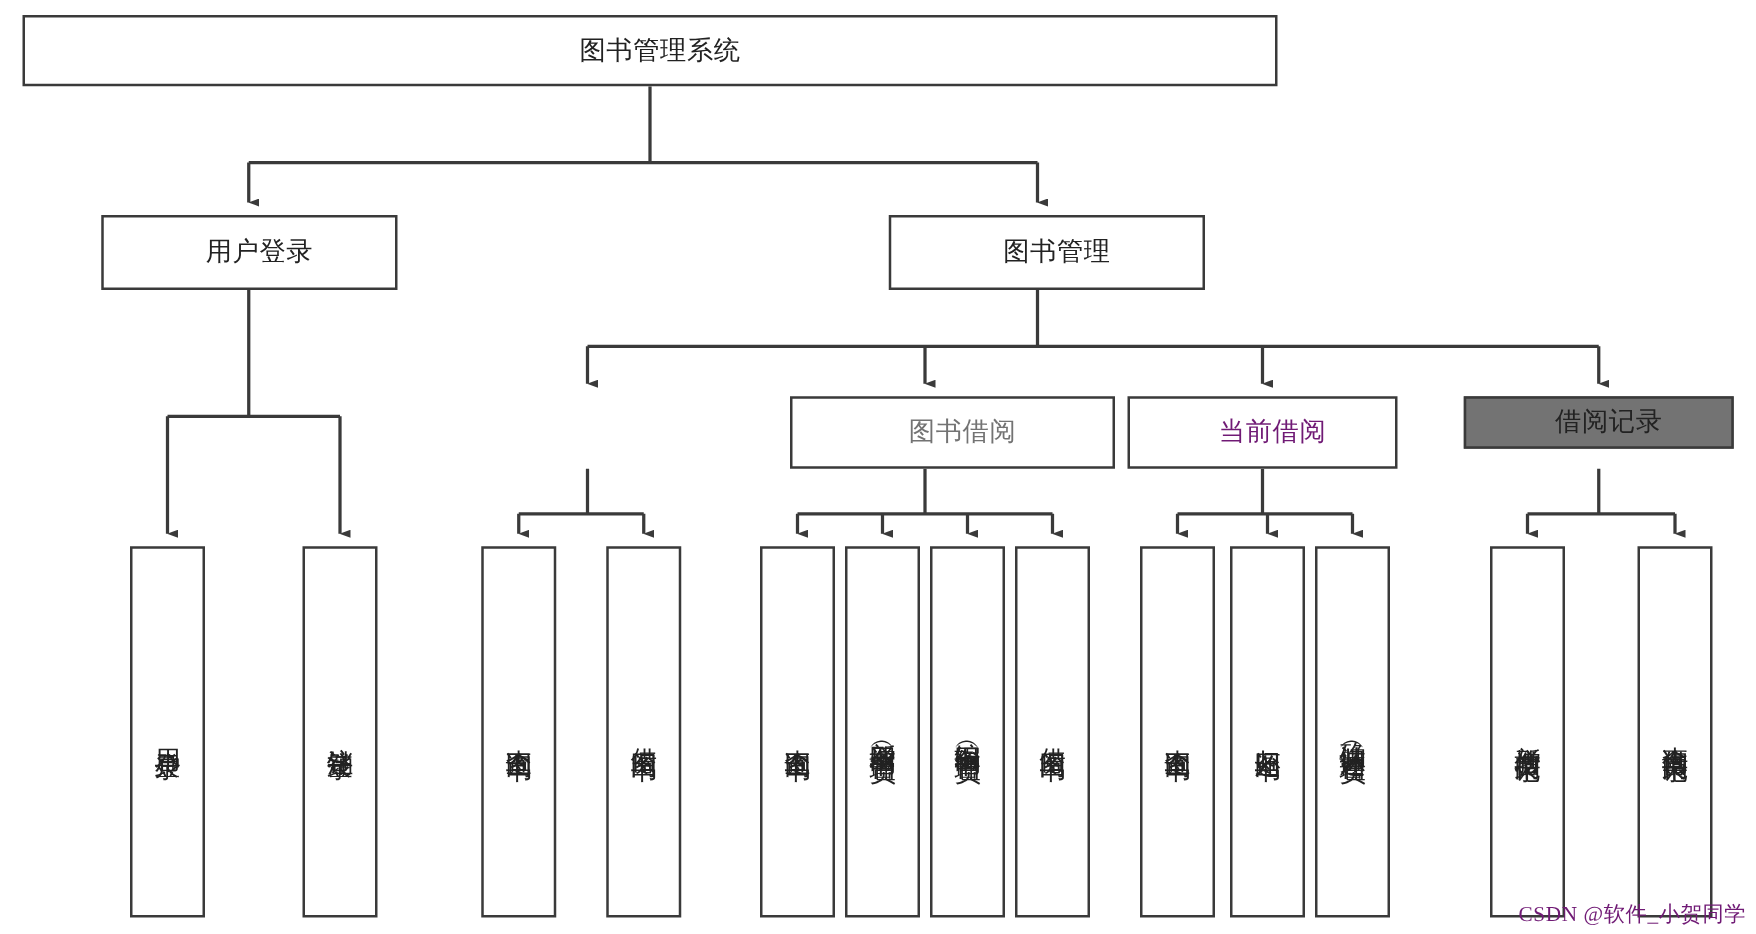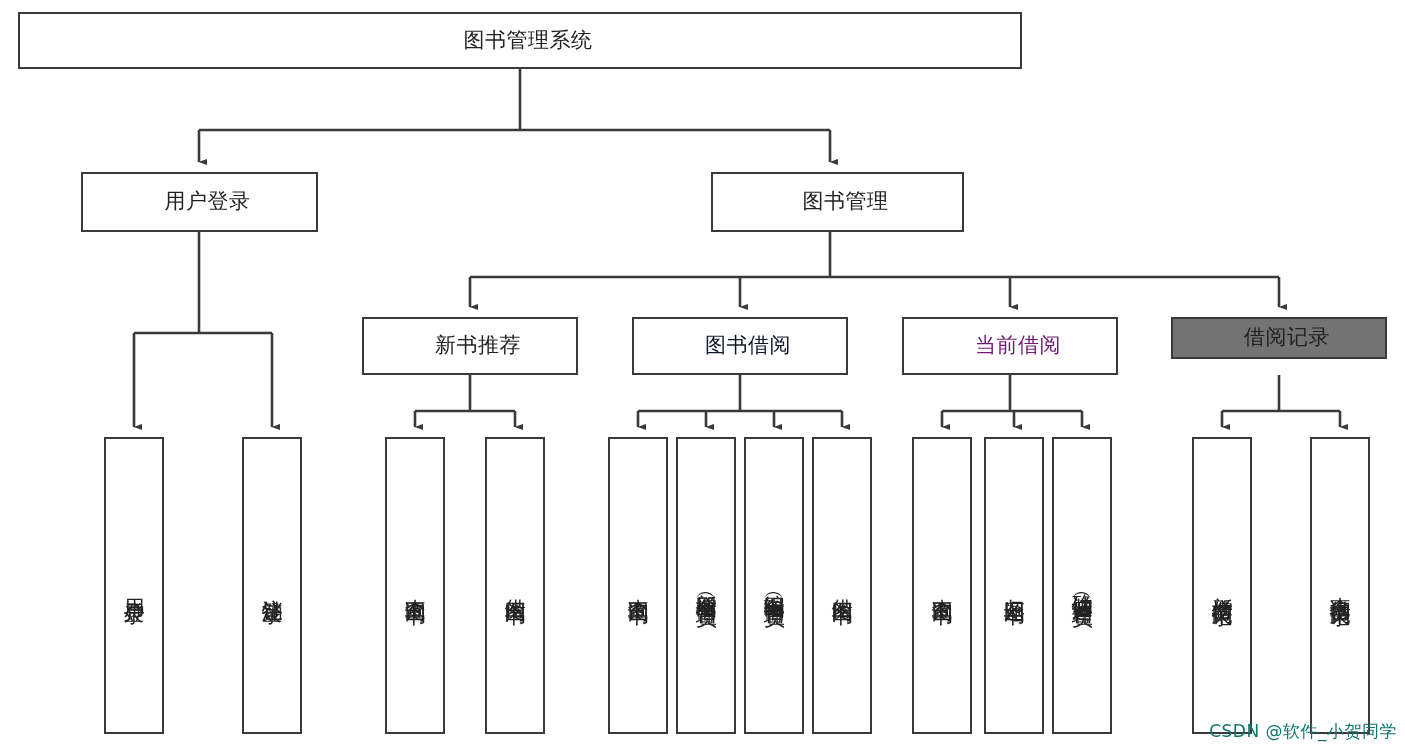--- a/index.html
+++ b/index.html
@@ -130,24 +130,21 @@
     <span class="node-label">图书管理系统</span>
   </div>
 
   <div class="node horiz" style="left: 81px; top: 172px; width: 237px; height: 60px; border-color: rgb(58, 58, 58); background: rgb(255, 255, 255); color: rgb(34, 34, 34);">
     <span class="node-label">用户登录</span>
   </div>
   <div class="node horiz" style="left: 711px; top: 172px; width: 253px; height: 60px; border-color: rgb(58, 58, 58); background: rgb(255, 255, 255); color: rgb(34, 34, 34);">
     <span class="node-label">图书管理</span>
   </div>
 
-  <div class="node horiz" style="left: 362px; top: 317px; width: 216px; height: 58px; border-color: rgb(58, 58, 58); background: rgb(255, 255, 255); color: rgb(34, 34, 34);">
-    <span class="node-label">新书推荐</span>
-  </div>
-  <div class="node horiz" style="left: 632px; top: 317px; width: 216px; height: 58px; border-color: rgb(58, 58, 58); background: rgb(255, 255, 255); color: #0f172a;">
+  <div class="node horiz" style="left: 632px; top: 317px; width: 260px; height: 58px; border-color: rgb(58, 58, 58); background: rgb(255, 255, 255); color: #737373;">
     <span class="node-label">图书借阅</span>
   </div>
   <div class="node horiz" style="left: 902px; top: 317px; width: 216px; height: 58px; border-color: rgb(58, 58, 58); background: rgb(255, 255, 255); color: #701a75;">
     <span class="node-label">当前借阅</span>
   </div>
   <div class="node horiz" style="left: 1171px; top: 317px; width: 216px; height: 42px; border-color: rgb(58, 58, 58); background: #737373; color: rgb(34, 34, 34);">
     <span class="node-label">借阅记录</span>
   </div>
 
   <div class="node vert" style="left: 104px; top: 437px; width: 60px; height: 297px; border-color: rgb(58, 58, 58); background: rgb(255, 255, 255); color: rgb(34, 34, 34);">
@@ -183,14 +180,14 @@
   <div class="node vert" style="left: 1052px; top: 437px; width: 60px; height: 297px; border-color: rgb(58, 58, 58); background: rgb(255, 255, 255); color: rgb(34, 34, 34);">
     <span class="node-label">确认归还（管理员）</span>
   </div>
   <div class="node vert" style="left: 1192px; top: 437px; width: 60px; height: 297px; border-color: rgb(58, 58, 58); background: rgb(255, 255, 255); color: rgb(34, 34, 34);">
     <span class="node-label">新增借阅记录</span>
   </div>
   <div class="node vert" style="left: 1310px; top: 437px; width: 60px; height: 297px; border-color: rgb(58, 58, 58); background: rgb(255, 255, 255); color: rgb(34, 34, 34);">
     <span class="node-label">查询借阅记录</span>
   </div>
 
-  <div id="watermark" style="color: #0f766e;">CSDN @软件_小贺同学</div>
+  <div id="watermark" style="color: #701a75; font-family: Liberation Serif, serif;">CSDN @软件_小贺同学</div>
 </div>
 
 </body></html>

